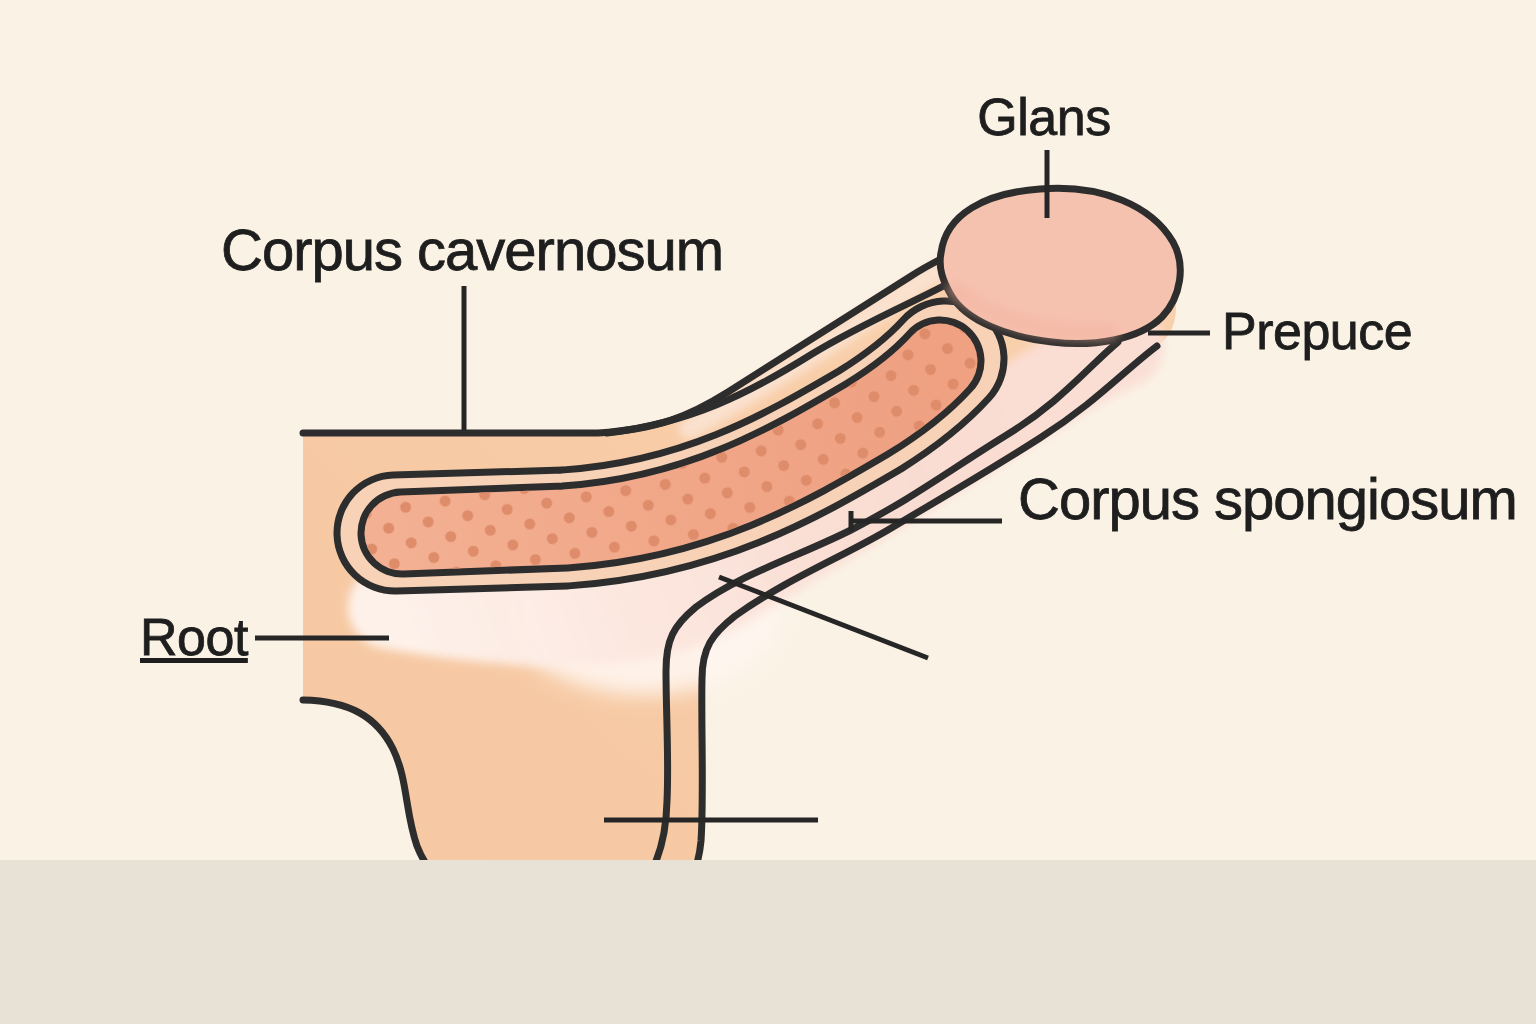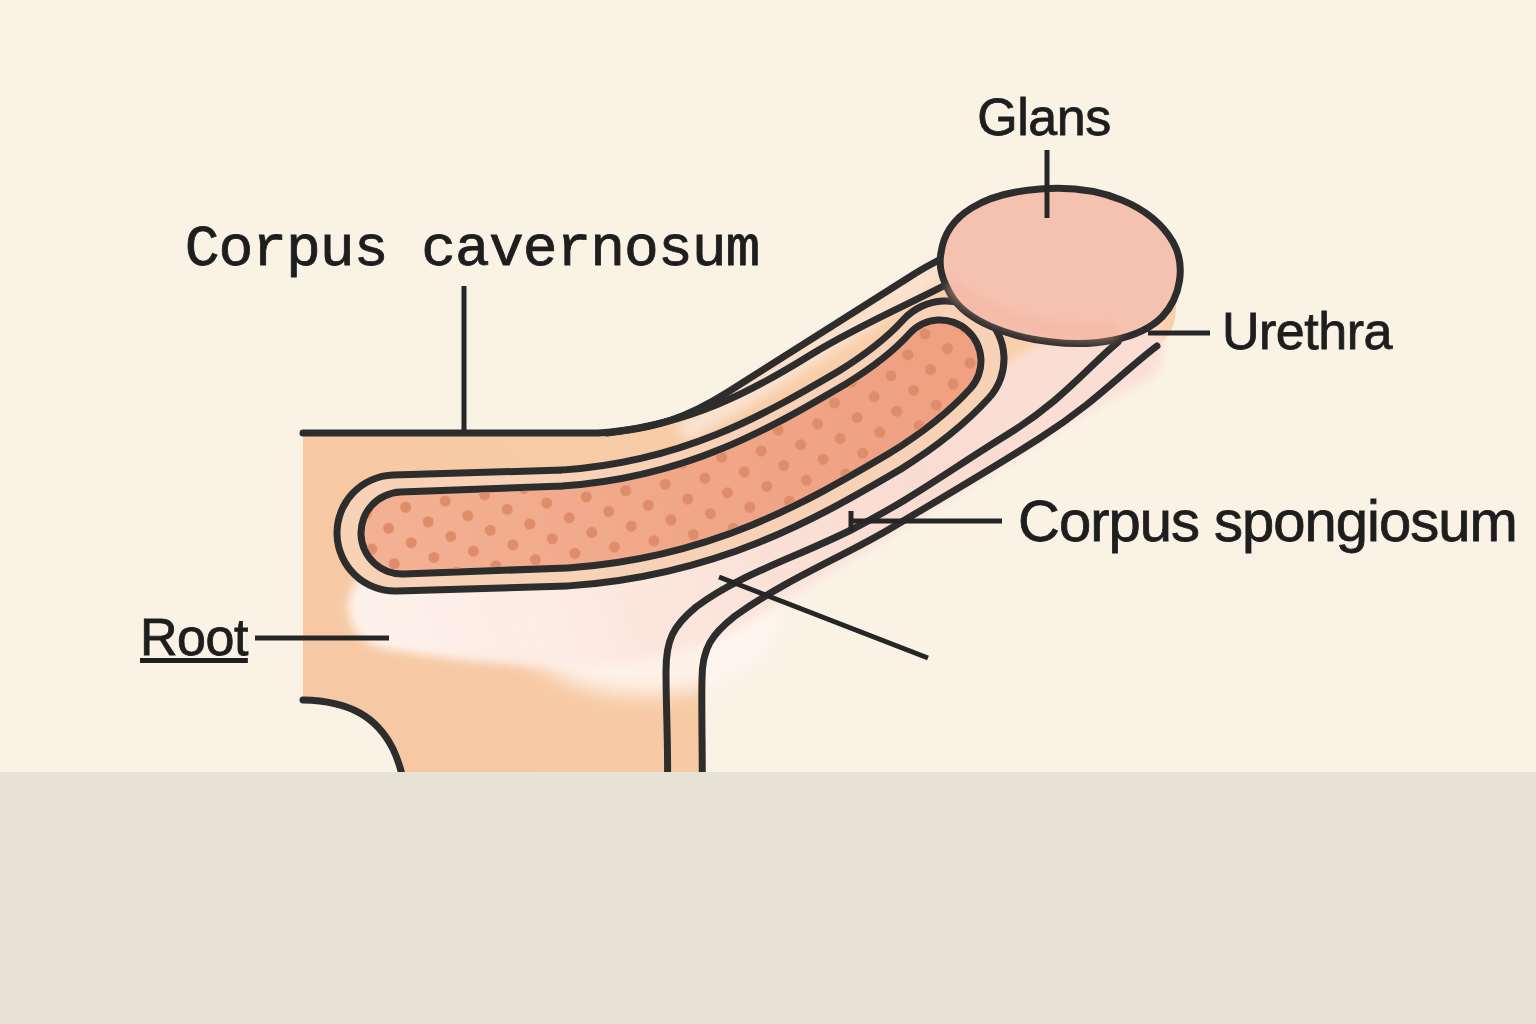--- a/index.html
+++ b/index.html
@@ -1,17 +1,17 @@
 <!DOCTYPE html>
 <html><head>
 <meta charset="utf-8">
 <style>
   html,body{margin:0;padding:0;background:#e8e2d6;}
   .stage{
-    position:relative;width:1536px;height:772px;overflow:hidden;
+    position:relative;width:1536px;height:860px;overflow:hidden;
     background:#ef4444;
     font-family:"Liberation Sans", sans-serif;
   }
   .stage svg{position:absolute;left:0;top:0;}
   .label{
     position:absolute;
     color:#1E1E1E;
     font-weight:500;
     -webkit-text-stroke:0.8px #1E1E1E;
     letter-spacing:-0.5px;
@@ -135,21 +135,21 @@
       <line x1="851" y1="521" x2="1002" y2="521"></line>
       <line x1="851" y1="511" x2="851" y2="531"></line>
       <line x1="719" y1="577" x2="928" y2="658"></line>
       <line x1="255" y1="638" x2="389" y2="638"></line>
       <line x1="604" y1="820" x2="818" y2="820"></line>
     </g>
   </svg>
 
   <div class="label small center" style="left:894px;top:91px;width:300px;">Glans</div>
 
-  <div class="label big center" style="left:172px;top:219px;width:600px;font-family:Liberation Mono, monospace;">Corpus cavernosum</div>
+  <div class="label big center" style="left:172px;top:219px;width:600px;">Corpus cavernosum</div>
 
-  <div class="label small" style="left:1222px;top:305px;">Urethra</div>
+  <div class="label small" style="left:1222px;top:305px;">Prepuce</div>
 
-  <div class="label big" style="left:1018px;top:490px;">Corpus spongiosum</div>
+  <div class="label big" style="left:1018px;top:468px;">Corpus spongiosum</div>
 
 
   <div class="label small" style="left:140px;top:611px;text-decoration:underline;">Root</div>
 </div>
 
 </body></html>

